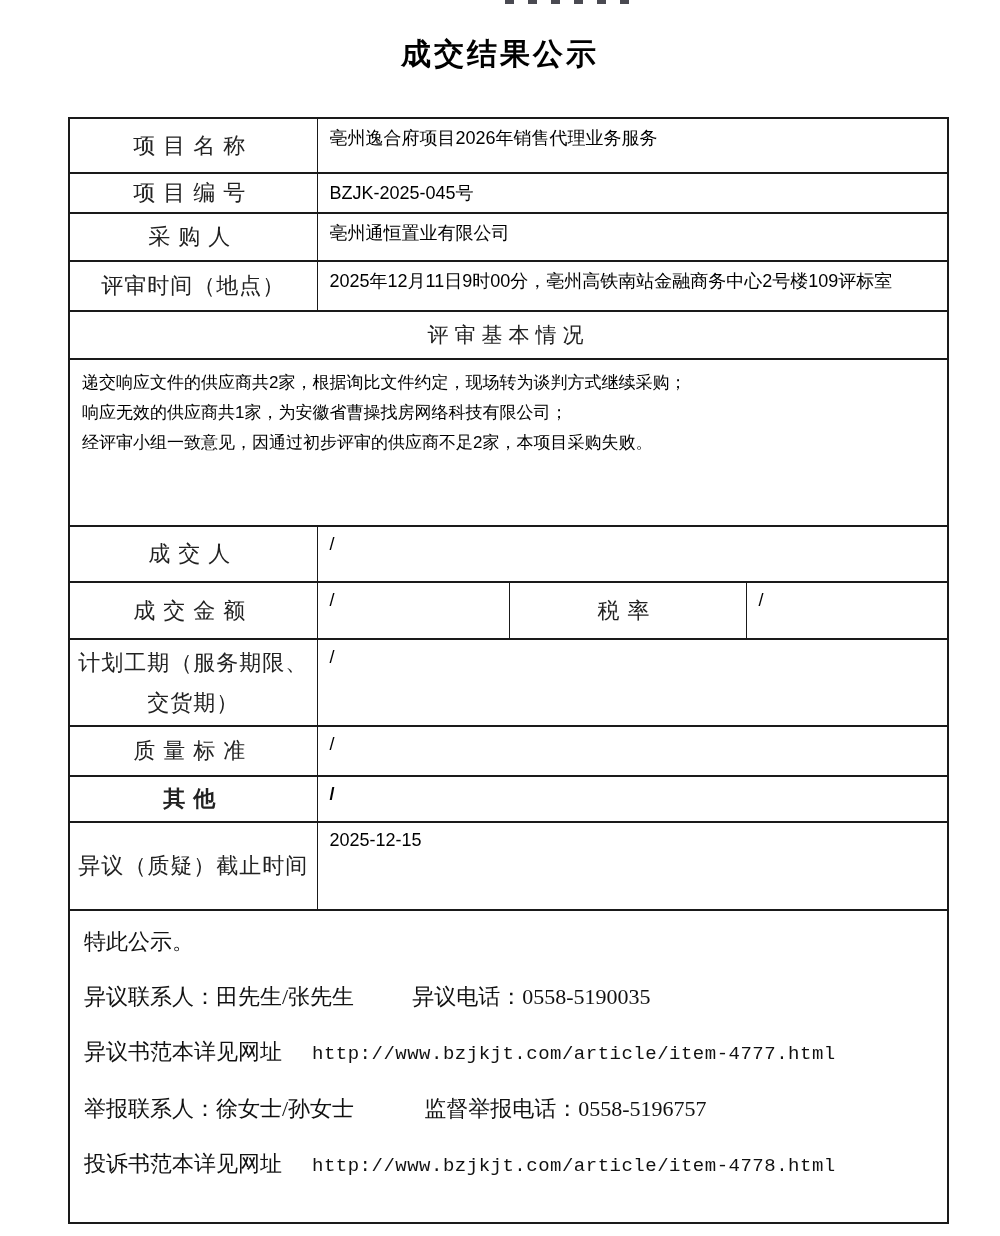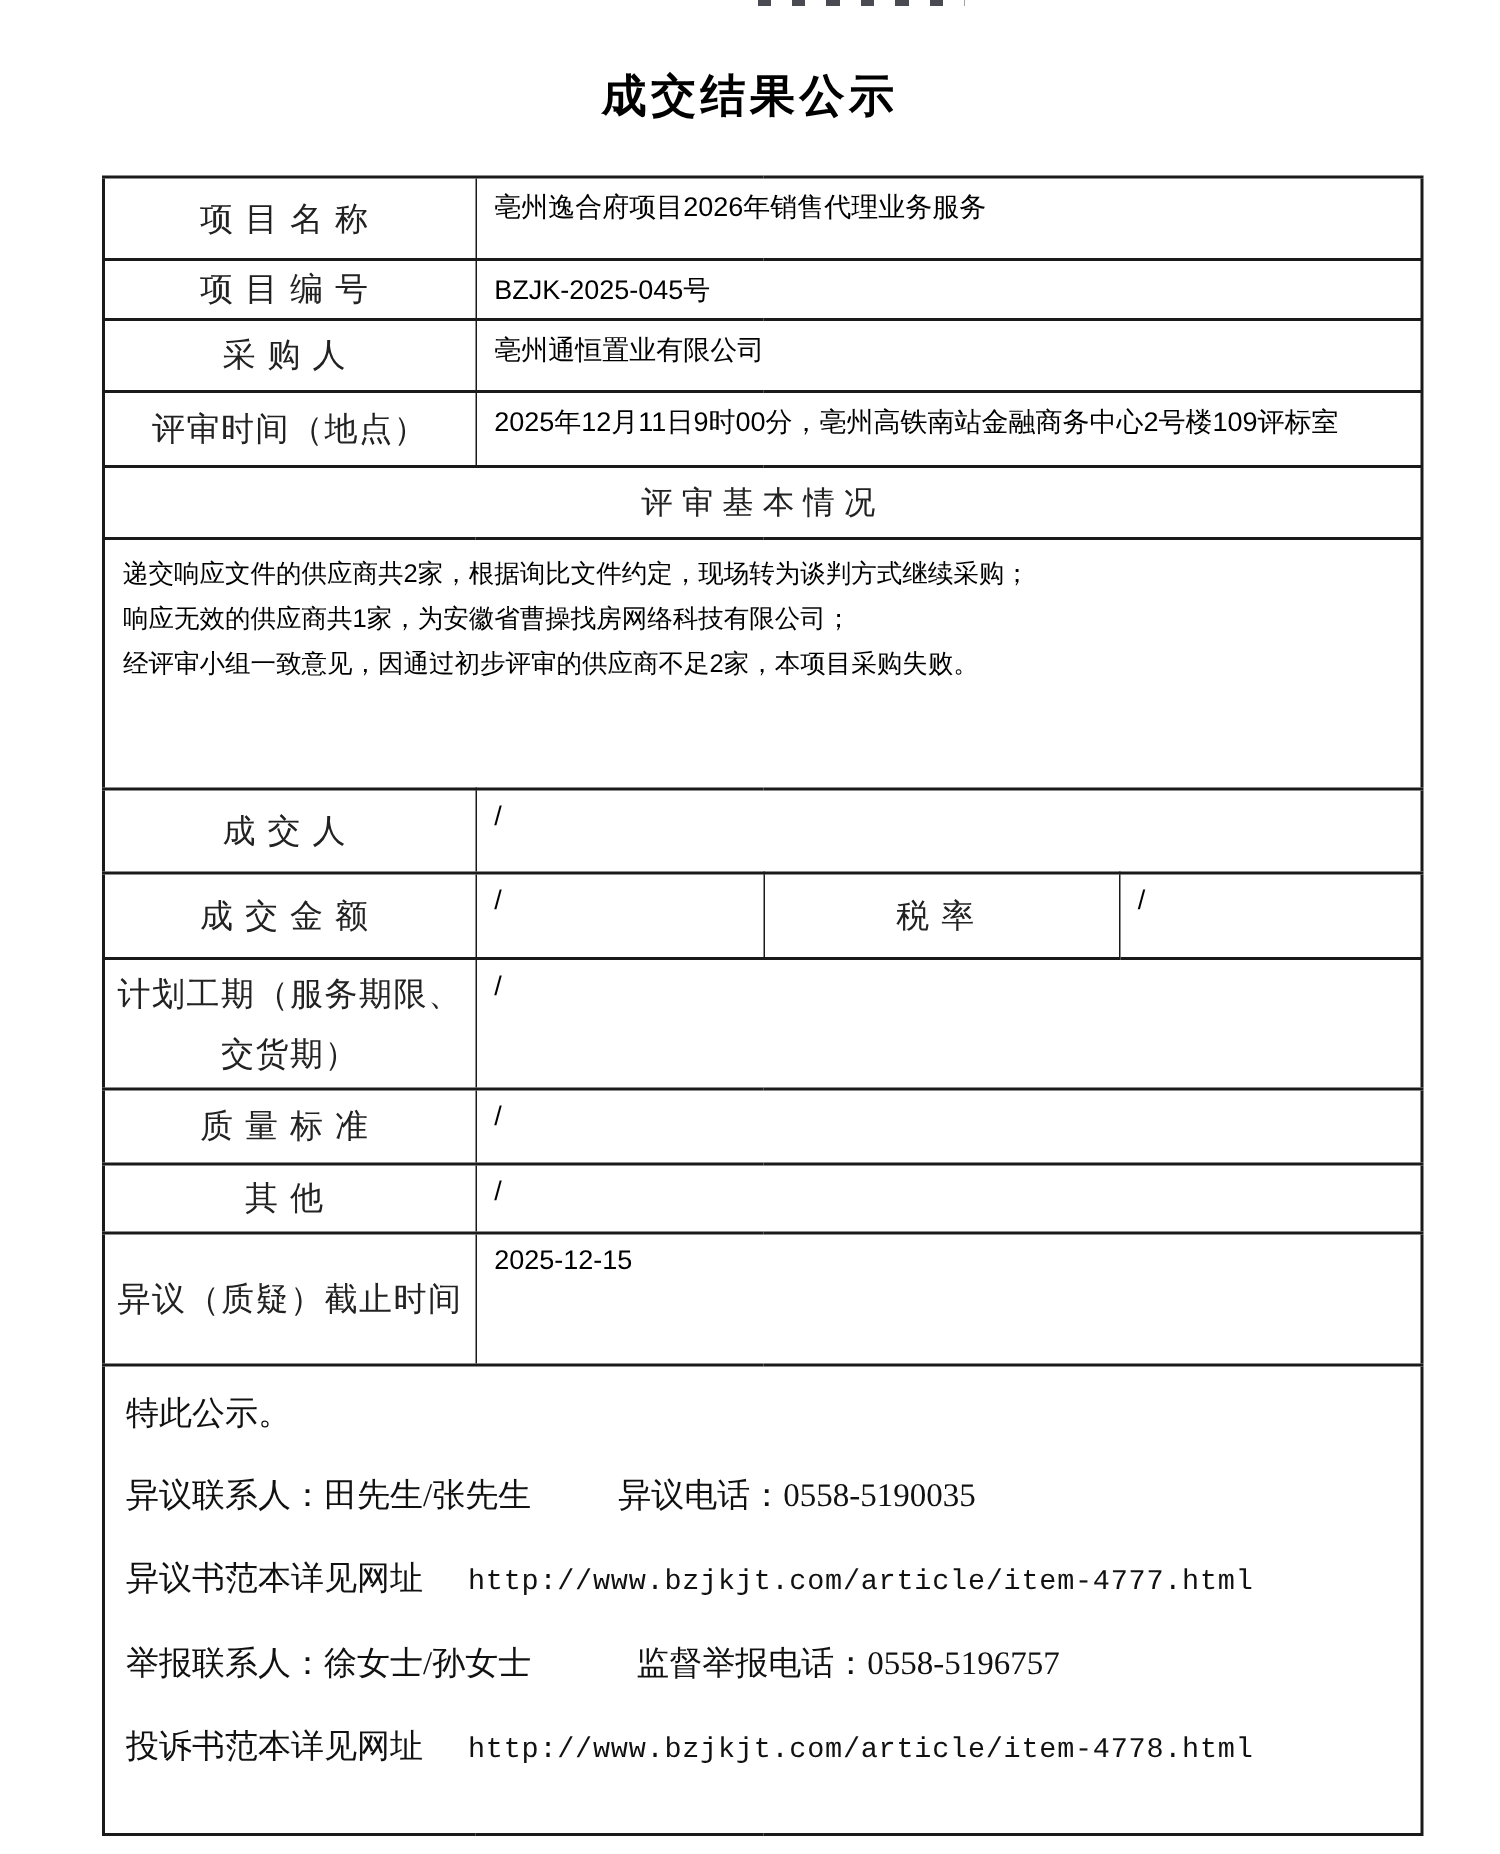--- a/index.html
+++ b/index.html
@@ -23,21 +23,21 @@
     position: absolute;
     top: 0;
     left: 505px;
     width: 138px;
     height: 4px;
     background: repeating-linear-gradient(90deg, #2a2a33 0 9px, transparent 9px 23px);
     opacity: 0.85;
   }
   .title {
     position: absolute;
-    top: 44px;
+    top: 34px;
     left: 0;
     width: 100%;
     margin: 0;
     text-align: center;
     font-family: "DejaVu Serif", "Liberation Serif", serif;
     font-weight: bold;
     font-size: 30px;
     letter-spacing: 3px;
     color: #000000;
   }
@@ -125,21 +125,21 @@
   tr.r1  { height: 55px; }
   tr.r2  { height: 40px; }
   tr.r3  { height: 48px; }
   tr.r4  { height: 50px; }
   tr.r5  { height: 48px; }
   tr.r6  { height: 167px; }
   tr.r7  { height: 56px; }
   tr.r8  { height: 57px; }
   tr.r9  { height: 87px; }
   tr.r10 { height: 50px; }
-  tr.r11 { height: 46px; }
+  tr.r11 { height: 46px; font-weight: bold; }
   tr.r12 { height: 88px; }
   tr.r13 { height: 276px; }
 </style>
 </head>
 <body>
 
 <div class="page">
 
   <div class="clip-fragment"></div>
 

